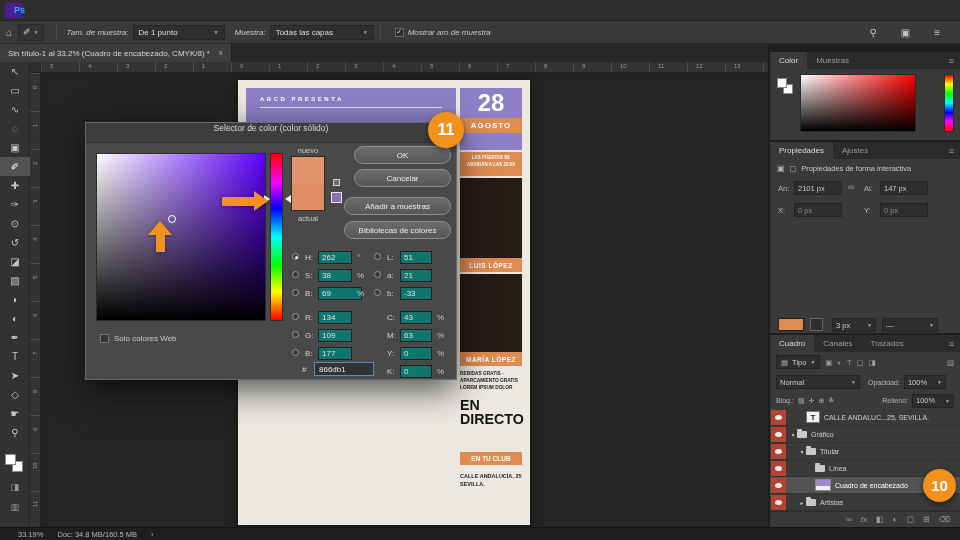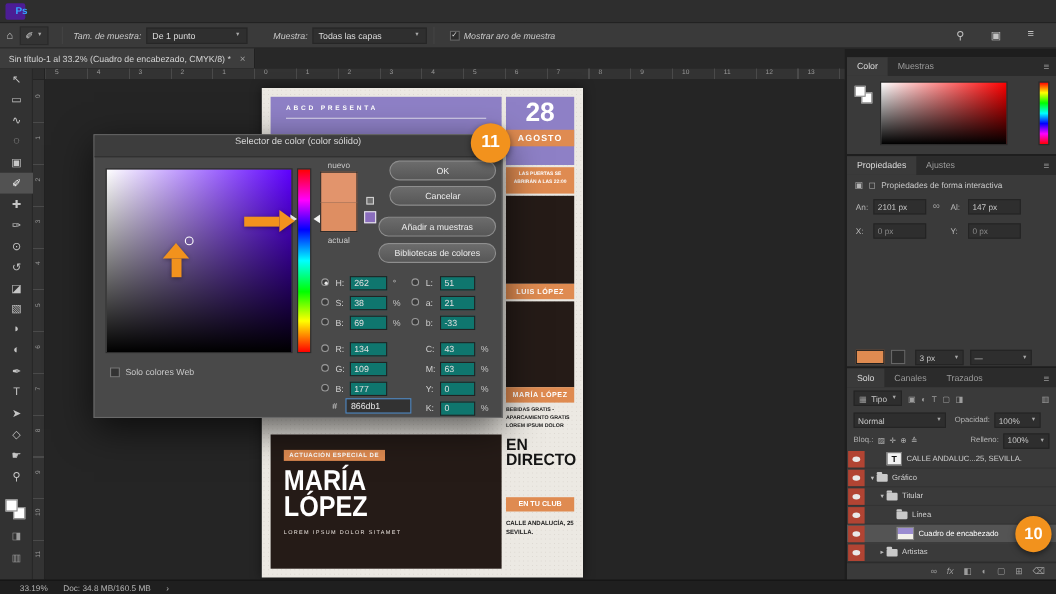--- a/index.html
+++ b/index.html
@@ -176,21 +176,21 @@
   <div class="tool-preset">
     <span>✐</span>
       <span class="caret">▼</span>
   </div>
   <div class="vsep"></div>
   <span class="opt-label">Tam. de muestra:</span>
   <div class="dropdown" style="width:92px">
     <span>De 1 punto</span>
       <span class="caret">▼</span>
   </div>
-  <span class="opt-label" style="margin-left:24px">Muestra:</span>
+  <span class="opt-label" style="margin-left:10px">Muestra:</span>
   <div class="dropdown" style="width:104px">
     <span>Todas las capas</span>
       <span class="caret">▼</span>
   </div>
   <div class="vsep"></div>
   <span class="checkbox">✓</span>
   <span class="opt-label">Mostrar aro de muestra</span>
   <div id="opt-right">
     <span class="opt-icon">⚲</span>
     <span class="opt-icon">▣</span>
@@ -290,28 +290,20 @@
       <div id="pr-photo2" class="p-brown"></div>
       <div id="pr-strip2" class="p-orange">MARÍA LÓPEZ</div>
       <div id="pr-info">BEBIDAS GRATIS - APARCAMIENTO GRATIS LOREM IPSUM DOLOR</div>
       <div id="pr-live">
         <span>EN</span>
           <span>DIRECTO</span>
       </div>
       <div id="pr-club" class="p-orange">EN TU CLUB</div>
       <div id="pr-address">CALLE ANDALUCÍA, 25 SEVILLA.</div>
     </div>
-    <div id="p-bottom" class="p-brown">
-      <div id="p-tag" class="p-orange">ACTUACIÓN ESPECIAL DE</div>
-      <div id="p-title">
-        <span>MARÍA</span>
-          <span>LÓPEZ</span>
-      </div>
-      <div id="p-lorem">LOREM IPSUM DOLOR SITAMET</div>
-    </div>
   </div>
 </div>
 
 <div id="right-col">
 
   <div id="color-panel" class="panel">
     <div class="ptabs">
       <div class="ptab active">Color</div>
       <div class="ptab">Muestras</div>
       <div class="panel-menu">≡</div>
@@ -358,21 +350,21 @@
       <div class="pp-field pp-dim" style="left: 140px; top: 204px; width: 38px;">0 px</div>
       <div id="pp-radius-row"></div>
     <div id="pp-chain">
         <span class="ring"></span>
         <span class="ring"></span>
       </div>
   </div>
 
   <div id="layers-panel" class="panel">
     <div class="ptabs">
-      <div class="ptab active">Solo</div>
+      <div class="ptab active">Cuadro</div>
       <div class="ptab">Canales</div>
       <div class="ptab">Trazados</div>
       <div class="panel-menu">≡</div>
     </div>
     <div id="lp-filter">
       <div id="lp-type">
         <span class="lp-ficon">▦</span>
         <span>Tipo</span>
         <span class="caret">▼</span>
       </div>
@@ -509,21 +501,21 @@
         <span class="radio checked" style="left: 206px; top: 110px;"></span>
         <span class="dlg-label" style="left: 219px; top: 110px;">H:</span>
         <div class="dlg-field" style="left: 232px; top: 108px; width: 34px;">262</div>
         <span class="dlg-unit" style="left: 271px; top: 110px;">°</span>
         <span class="radio" style="left: 206px; top: 128px;"></span>
         <span class="dlg-label" style="left: 219px; top: 128px;">S:</span>
         <div class="dlg-field" style="left: 232px; top: 126px; width: 34px;">38</div>
         <span class="dlg-unit" style="left: 271px; top: 128px;">%</span>
         <span class="radio" style="left: 206px; top: 146px;"></span>
         <span class="dlg-label" style="left: 219px; top: 146px;">B:</span>
-        <div class="dlg-field" style="left: 232px; top: 144px; width: 34px;">69</div>
+        <div class="dlg-field" style="left: 232px; top: 144px; width: 44px;">69</div>
         <span class="dlg-unit" style="left: 271px; top: 146px;">%</span>
         <span class="radio" style="left: 206px; top: 170px;"></span>
         <span class="dlg-label" style="left: 219px; top: 170px;">R:</span>
         <div class="dlg-field" style="left: 232px; top: 168px; width: 34px;">134</div>
         <span class="radio" style="left: 206px; top: 188px;"></span>
         <span class="dlg-label" style="left: 219px; top: 188px;">G:</span>
         <div class="dlg-field" style="left: 232px; top: 186px; width: 34px;">109</div>
         <span class="radio" style="left: 206px; top: 206px;"></span>
         <span class="dlg-label" style="left: 219px; top: 206px;">B:</span>
         <div class="dlg-field" style="left: 232px; top: 204px; width: 34px;">177</div>

